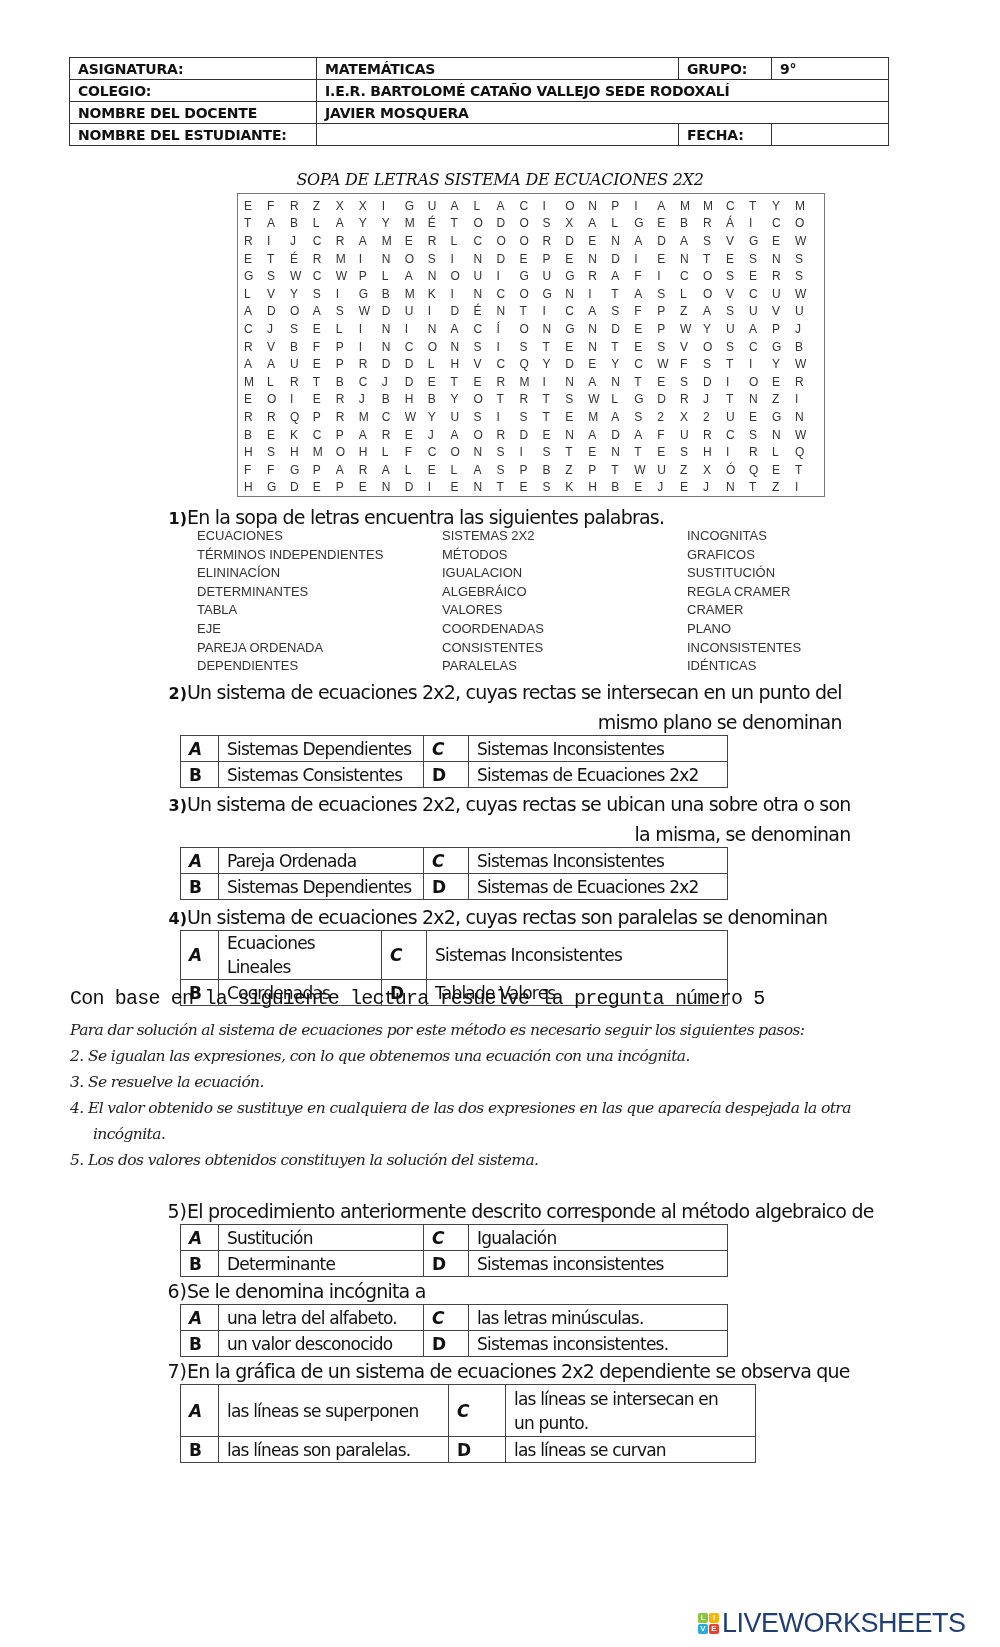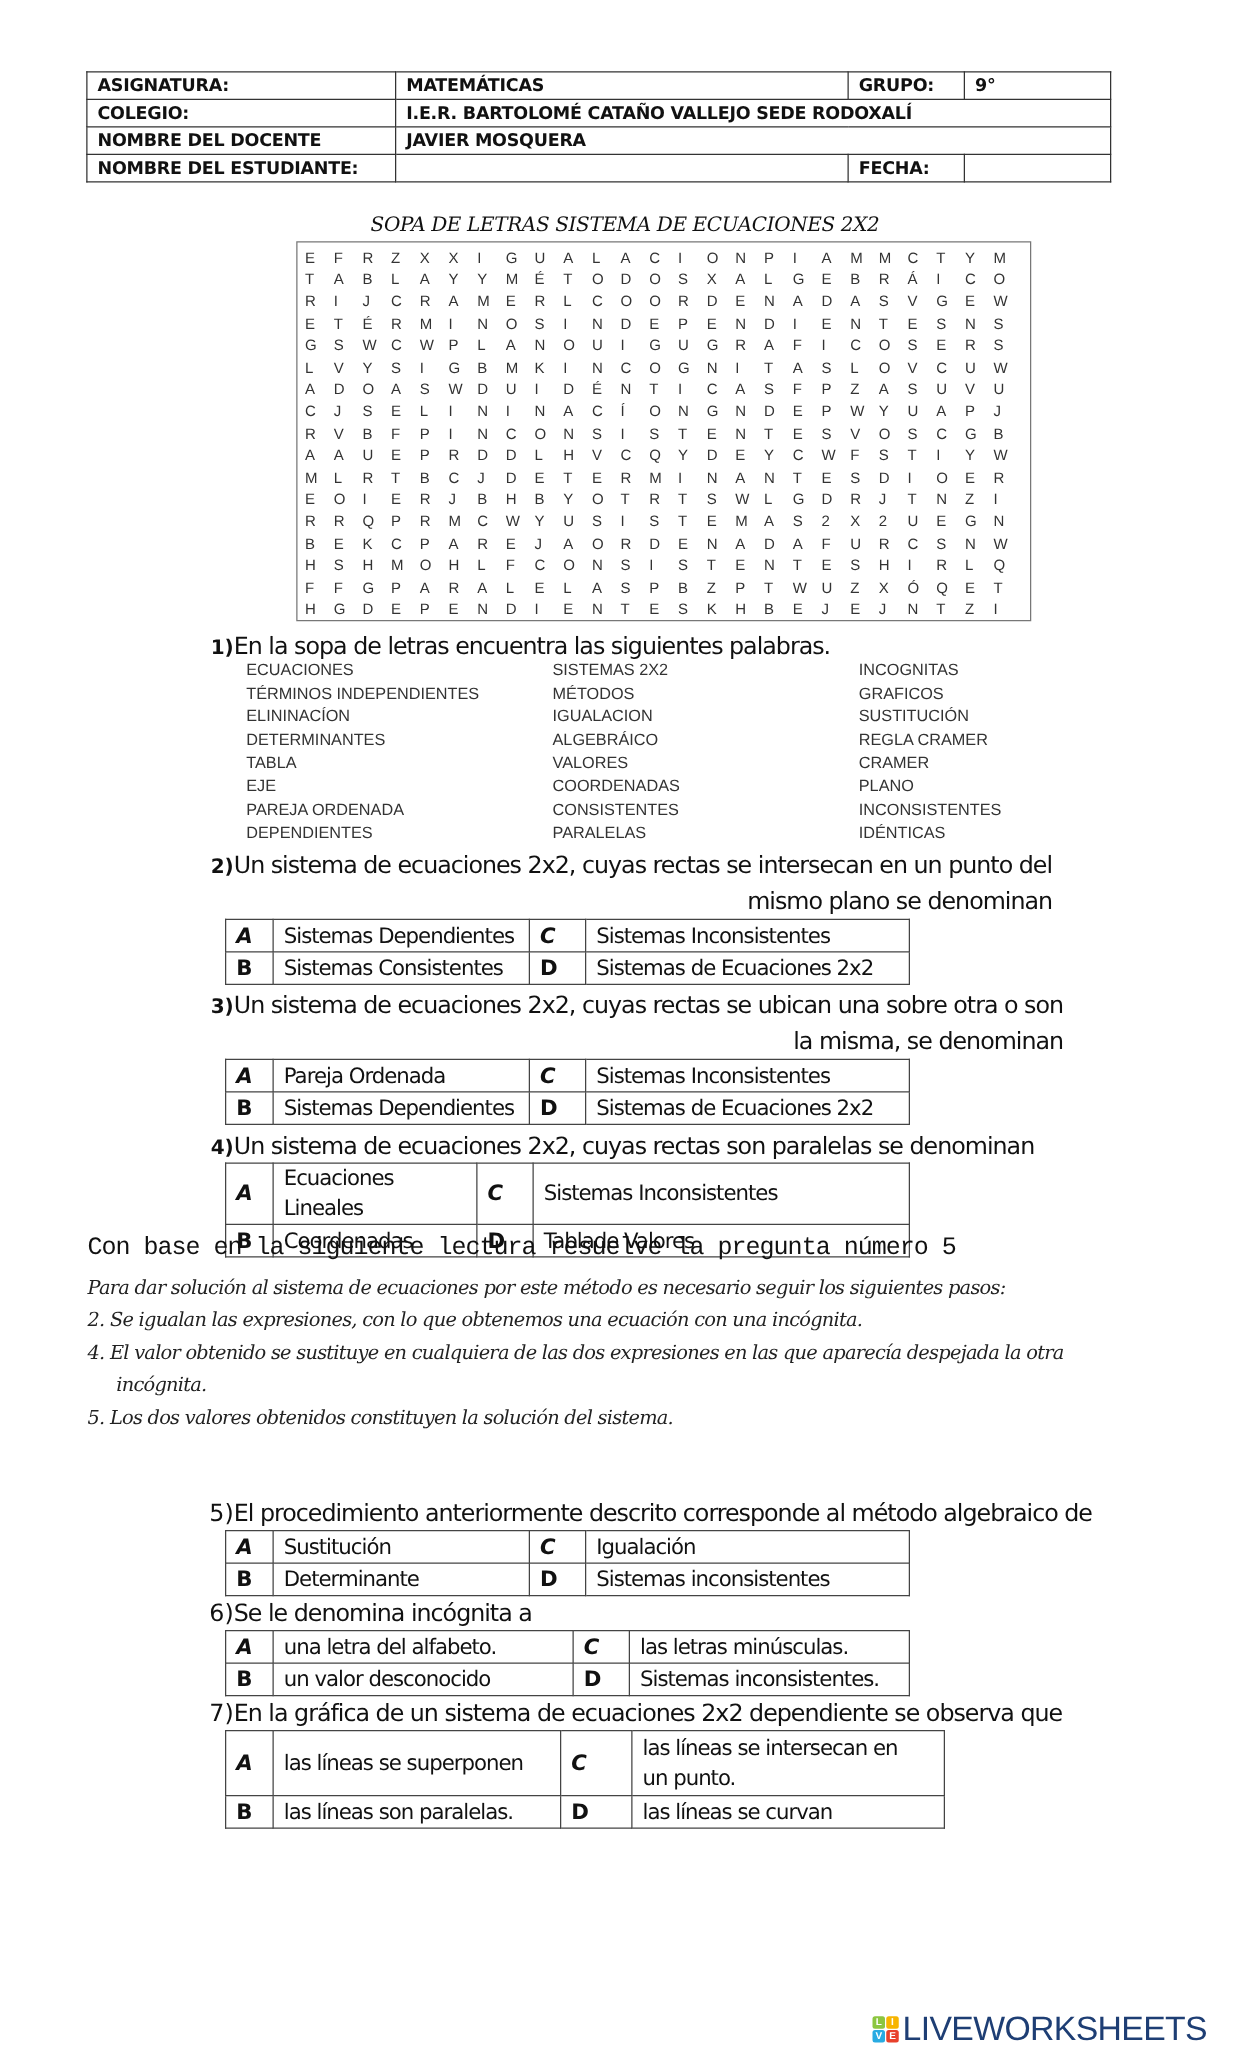--- a/index.html
+++ b/index.html
@@ -616,20 +616,21 @@
     <td class="lt b">D</td>
     <td>Tablade Valores</td>
   </tr>
 </tbody>
   </table>
 
 <div class="lecture-h">Con base en la siguiente lectura resuelve la pregunta número 5</div>
 <div class="lecture">
   <span class="step">Para dar solución al sistema de ecuaciones por este método es necesario seguir los siguientes pasos:</span>
   <span class="step">2. Se igualan las expresiones, con lo que obtenemos una ecuación con una incógnita.</span>
+  <span class="step">3. Se resuelve la ecuación.</span>
   <span class="step">4. El valor obtenido se sustituye en cualquiera de las dos expresiones en las que aparecía despejada la otra</span>
   <span class="step hang">incógnita.</span>
   <span class="step">5. Los dos valores obtenidos constituyen la solución del sistema.</span>
 </div>
 
 <div class="q" style="left:158px; top:1197px;">
   <span class="num plain">5)</span><span>El procedimiento anteriormente descrito corresponde al método algebraico de</span>
 </div>
 <table class="opt" style="left:180px; top:1224px; width:548px;">
   <tbody>
@@ -648,21 +649,21 @@
 </tbody>
   </table>
 
 <div class="q" style="left:158px; top:1277px;">
   <span class="num plain">6)</span><span>Se le denomina incógnita a</span>
 </div>
 <table class="opt" style="left:180px; top:1304px; width:548px;">
   <tbody>
       <tr>
     <td class="lt">A</td>
-    <td style="width:240px">una letra del alfabeto.</td>
+    <td style="width:205px">una letra del alfabeto.</td>
     <td class="lt" style="width:45px">C</td>
     <td>las letras minúsculas.</td>
   </tr>
   <tr>
     <td class="lt b">B</td>
     <td>un valor desconocido</td>
     <td class="lt b">D</td>
     <td>Sistemas inconsistentes.</td>
   </tr>
 </tbody>

